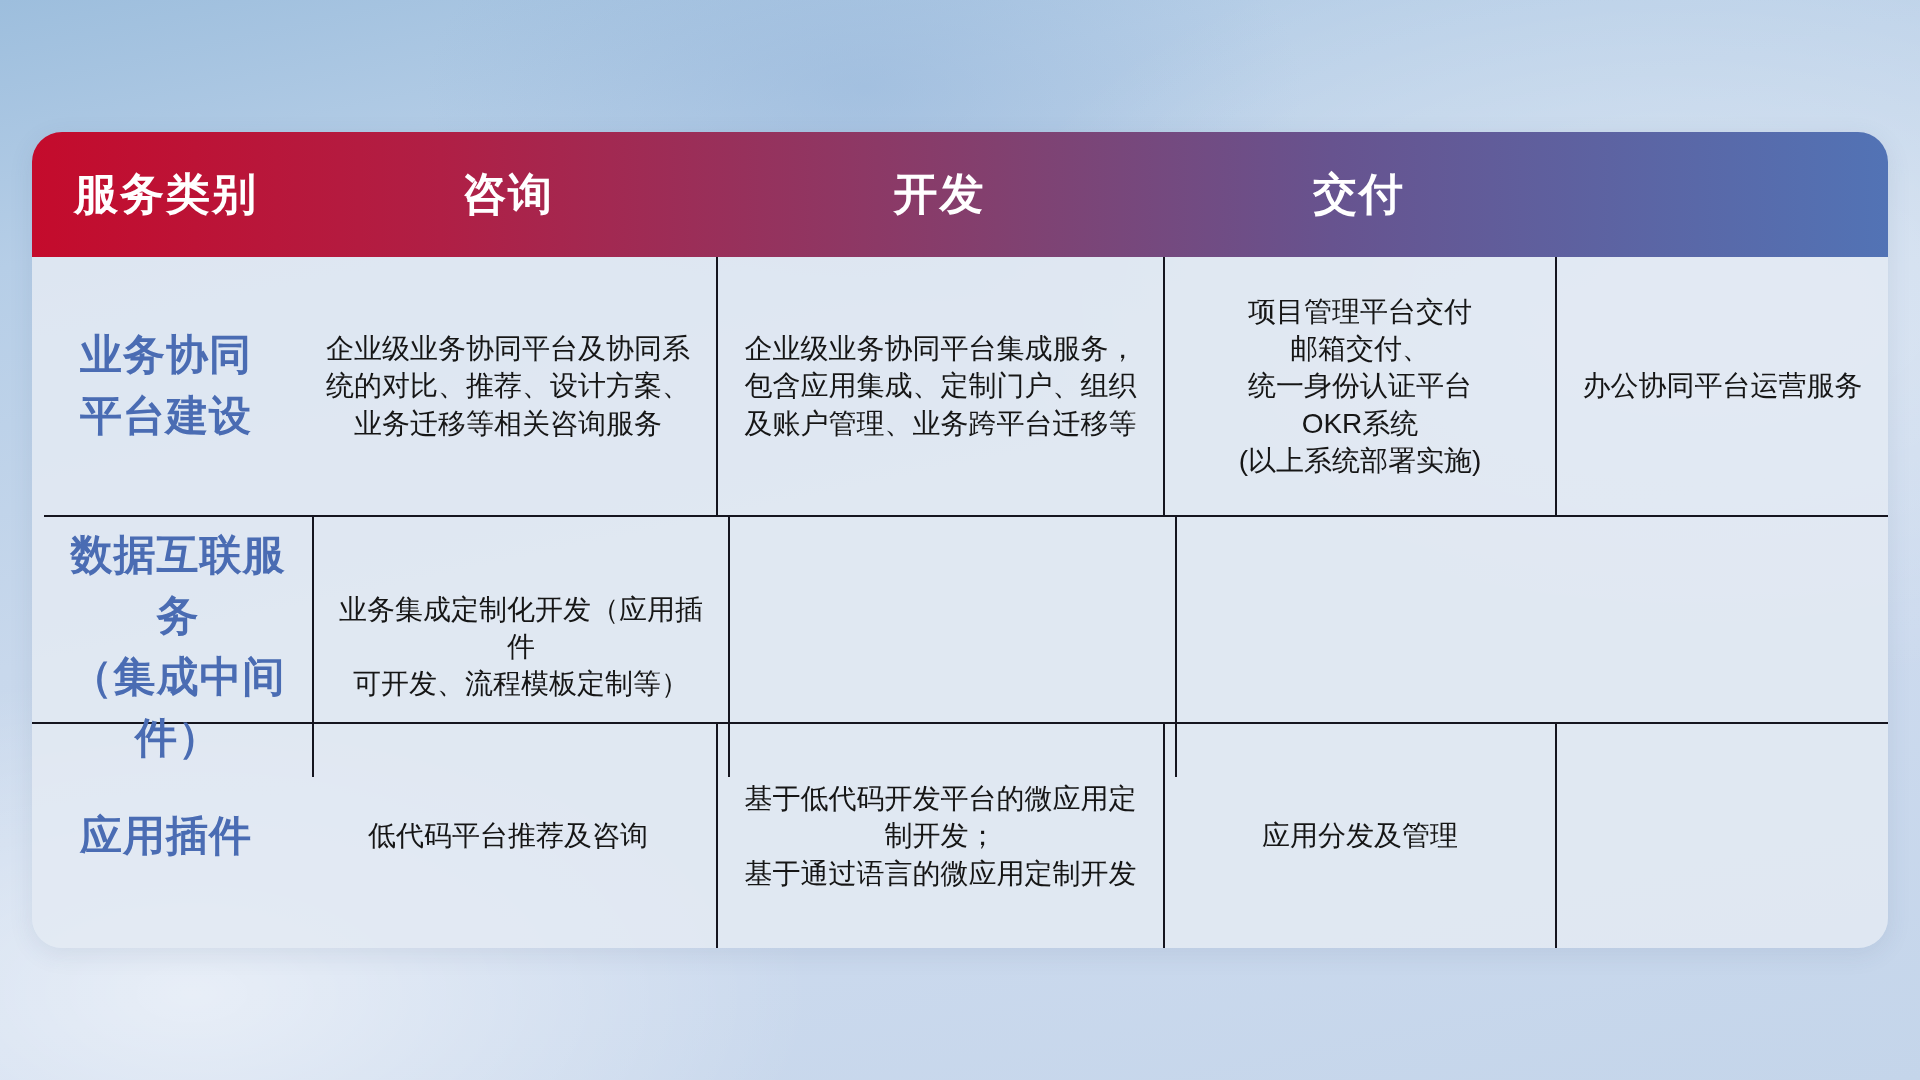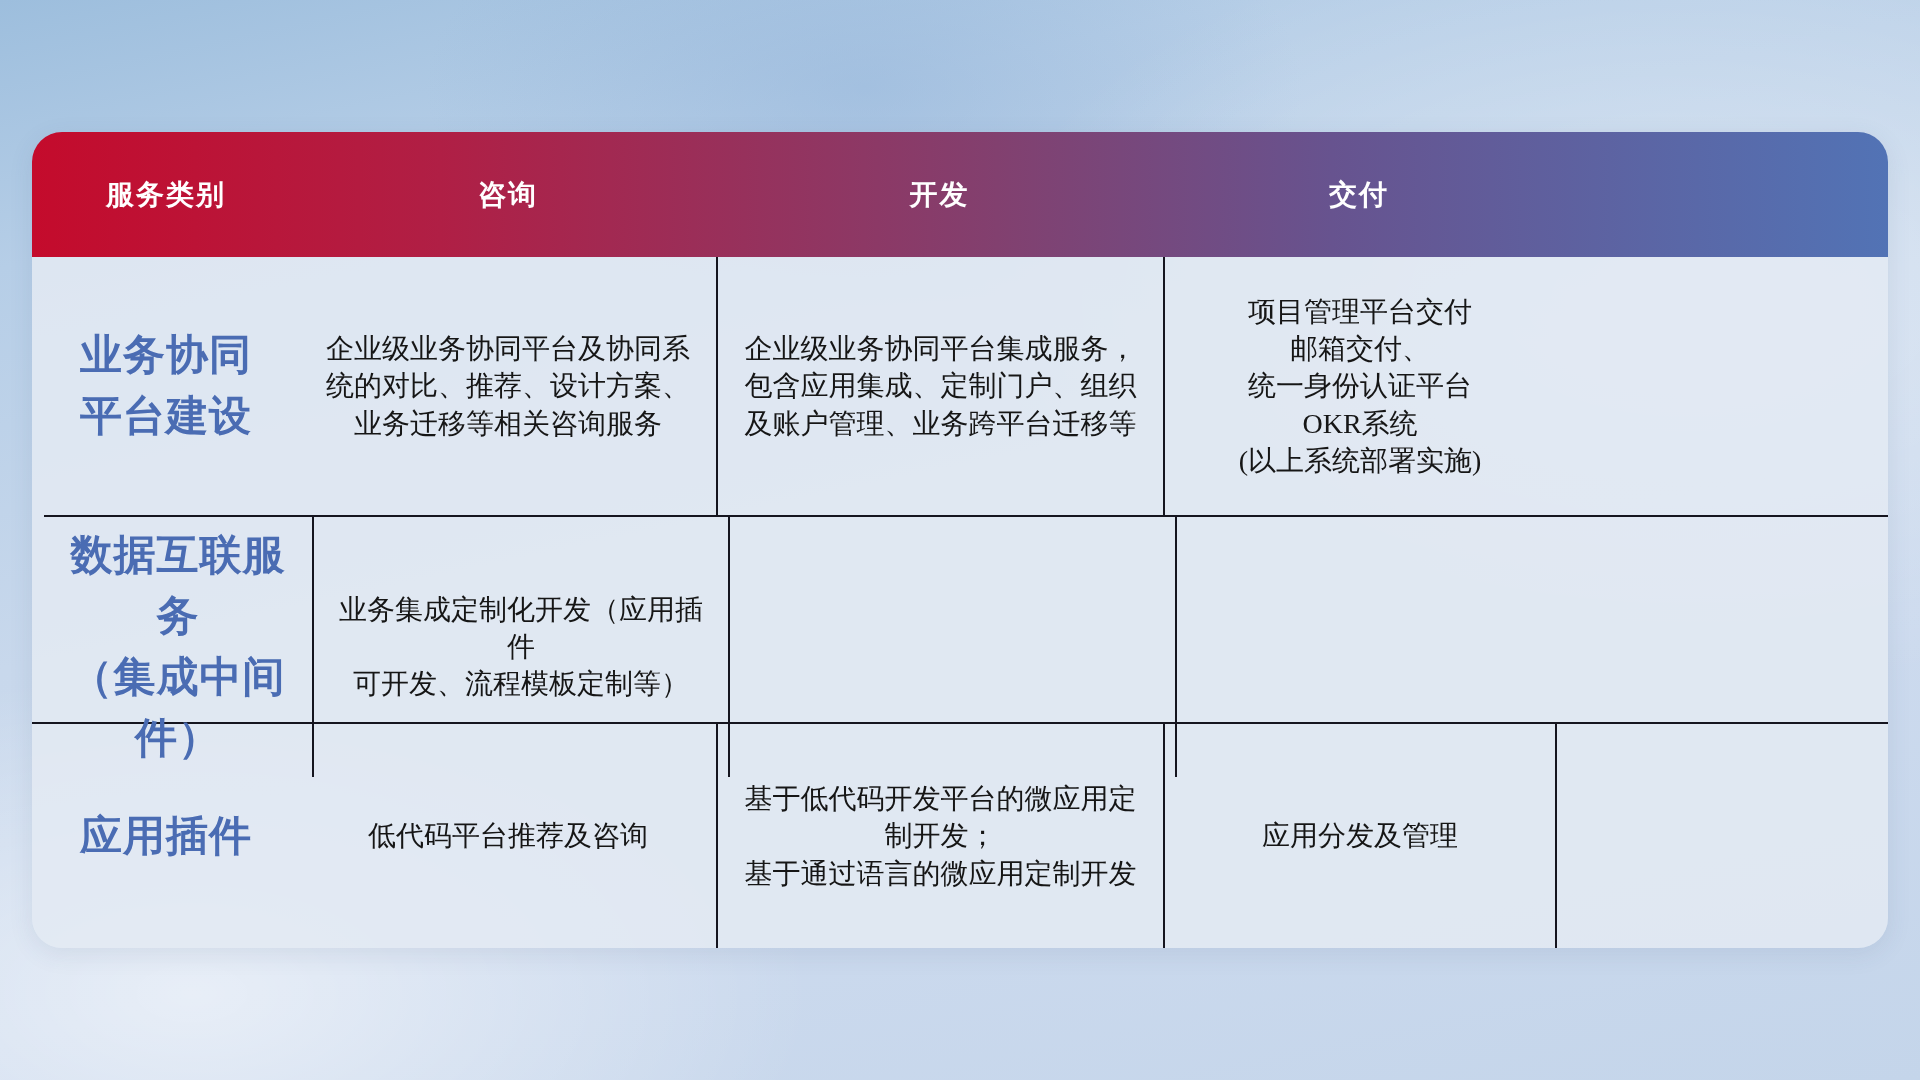--- a/index.html
+++ b/index.html
@@ -35,21 +35,21 @@
     background: linear-gradient(90deg,
       var(--header-gradient-start, #c40b2c) 0%,
       #b01f45 22%,
       var(--header-gradient-mid, #82406f) 52%,
       #67538f 70%,
       var(--header-gradient-end, #5273b5) 100%);
   }
   .header-cell {
     display: flex; align-items: center; justify-content: center;
     color: #ffffff;
-    font-size: 28px;
+    font-size: 44px;
     font-weight: bold;
     letter-spacing: 2px;
   }
 
   .body {
     height: 691px;
     background: var(--body-bg, rgba(226,233,242,0.88));
   }
   .row {
     display: grid;
@@ -62,21 +62,20 @@
 
   .cell {
     display: flex; align-items: center; justify-content: center;
     text-align: center;
     white-space: pre-line;
     box-sizing: border-box;
     padding: 8px 14px;
     color: var(--body-text-color, #161616);
     font-size: 28px;
     line-height: 1.33;
-    font-family: Liberation Serif, serif;
   }
   .cell.bl { border-left: 2px solid var(--grid-line-color, #15151f); }
   .cell.category {
     color: var(--category-color, #4a6cb3);
     font-weight: bold;
     font-size: 42px;
     line-height: 1.45;
     letter-spacing: 1px;
   }
 </style>
@@ -102,20 +101,21 @@
 统的对比、推荐、设计方案、
 业务迁移等相关咨询服务</div>
         <div class="cell bl">企业级业务协同平台集成服务，
 包含应用集成、定制门户、组织
 及账户管理、业务跨平台迁移等</div>
         <div class="cell bl">项目管理平台交付
 邮箱交付、
 统一身份认证平台
 OKR系统
 (以上系统部署实施)</div>
+        <div class="cell bl">办公协同平台运营服务</div>
       </div>
 
       <div class="row row-2">
         <div class="cell category">数据互联服务
 （集成中间件）</div>
         <div class="cell bl">业务集成定制化开发（应用插件
 可开发、流程模板定制等）</div>
         <div class="cell bl"></div>
         <div class="cell bl"></div>
       </div>

